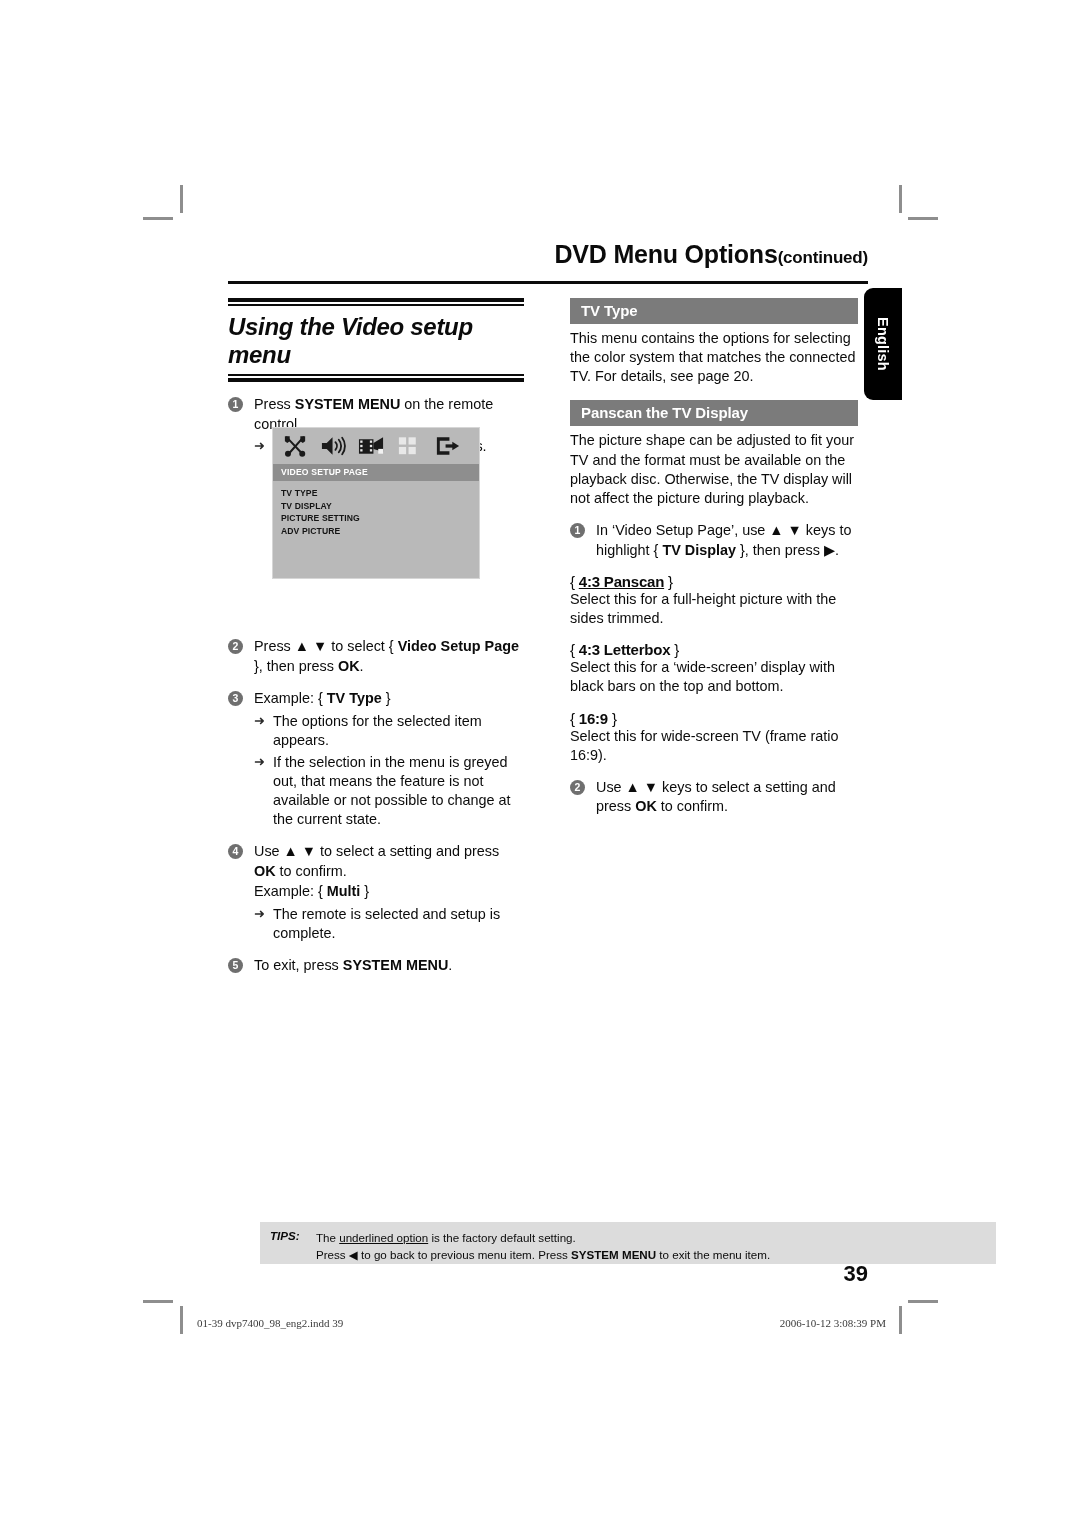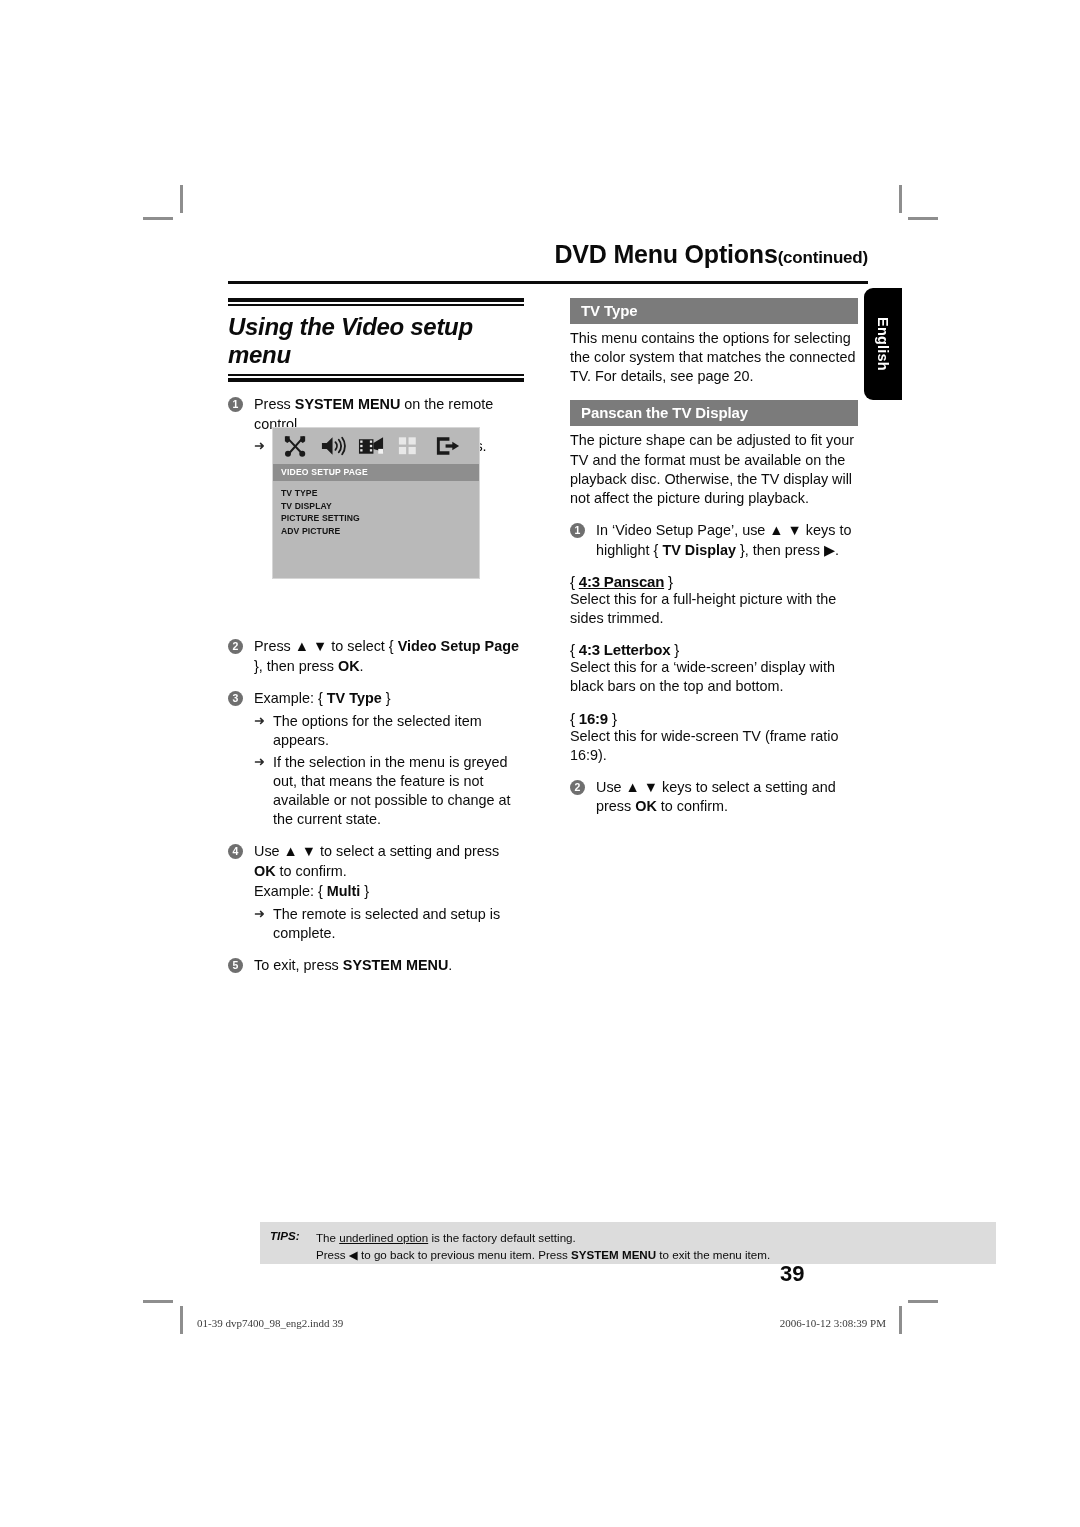--- a/index.html
+++ b/index.html
@@ -236,20 +236,21 @@
     font-size: 11.6px;
     line-height: 1.5;
   }
   #tips-lines u { text-decoration: underline; }
 
   #page-number {
     position: absolute;
     left: 780px;
     top: 1261px;
     width: 88px;
+    text-align: right;
     font-size: 22px;
     font-weight: bold;
   }
 
   
   #slug-left {
     position: absolute;
     left: 197px;
     top: 1317px;
     font-family: "Liberation Serif", serif;

